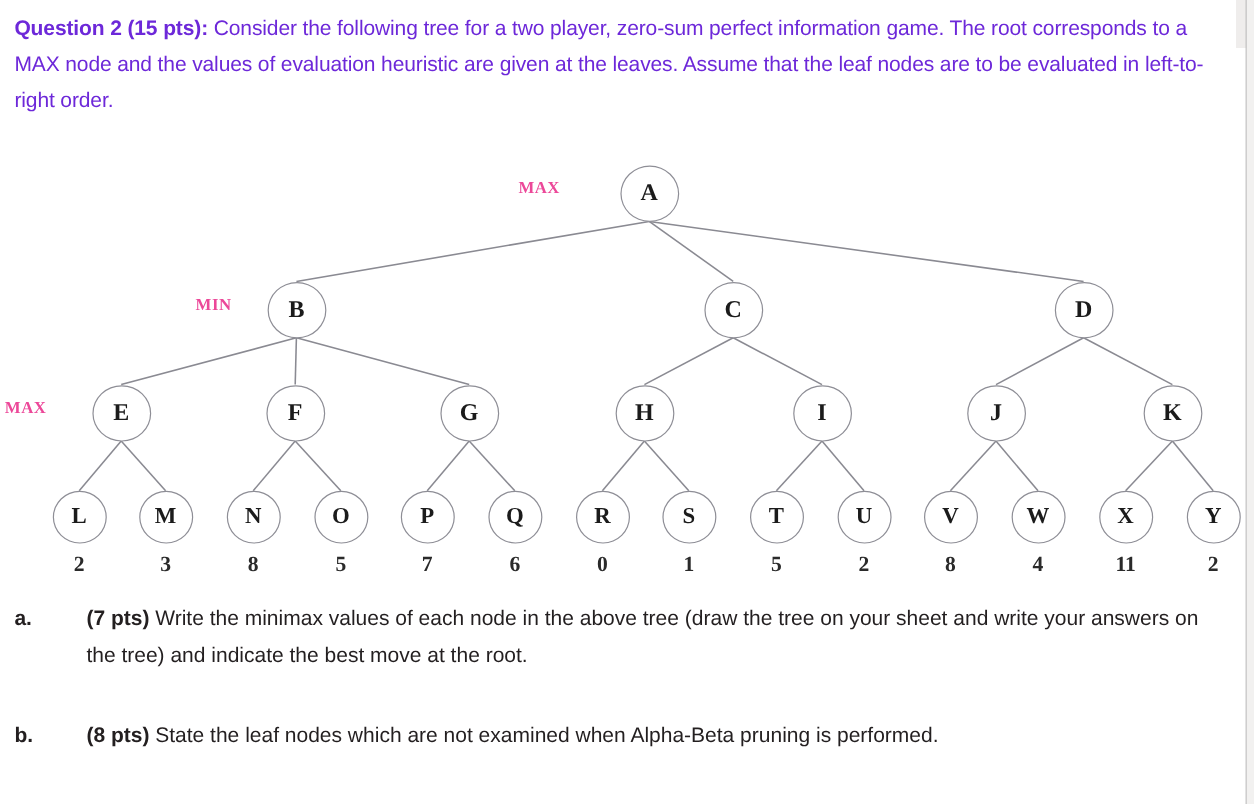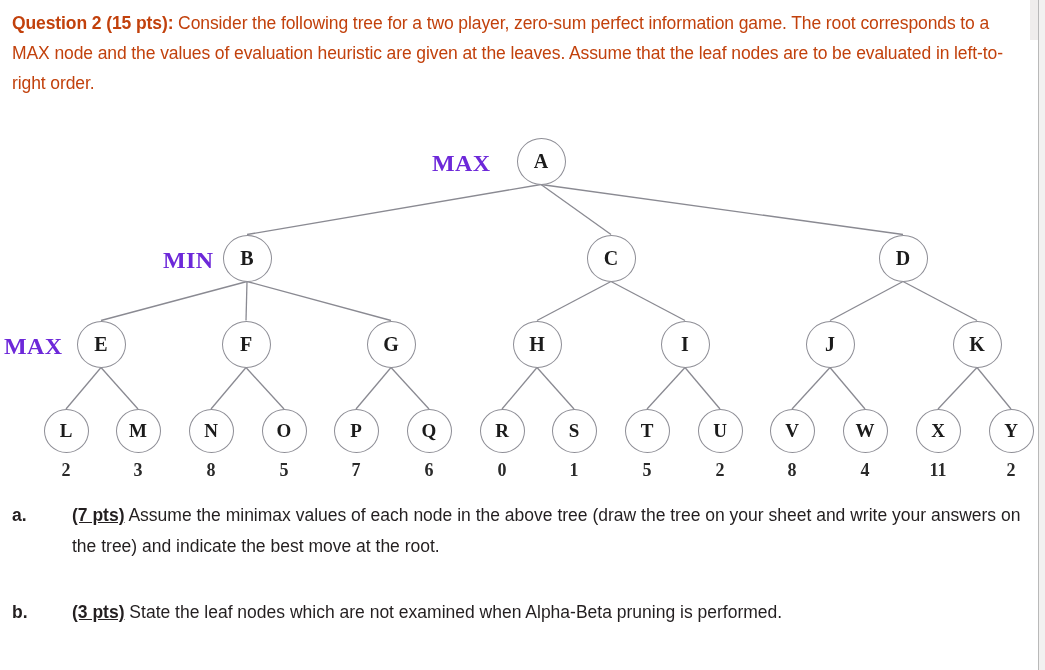--- a/index.html
+++ b/index.html
@@ -49,21 +49,21 @@
     width: 9px;
     height: 40px;
     background: #efedec;
   }
 
   
   .prose {
     position: absolute;
     font-size: 17.5px;
     line-height: 30px;
-    color: #c2410c;
+    color: #6d28d9;
     letter-spacing: -0.1px;
   }
   #intro-paragraph {
     left: 12px;
     top: 8px;
     width: 1012px;
   }
   #intro-paragraph .lead {
     font-weight: bold;
   }
@@ -80,21 +80,20 @@
     top: 0;
     font-weight: bold;
     width: 40px;
   }
   .qitem .qbody {
     margin-left: 60px;
     display: block;
   }
   .qitem .pts {
     font-weight: bold;
-    text-decoration: underline;
   }
   #question-a { left: 12px; top: 500px; width: 1010px; }
   #question-b { left: 12px; top: 597px; width: 1010px; }
 
   
   #tree-figure {
     position: absolute;
     left: 0;
     top: 130px;
     width: 1045px;
@@ -137,23 +136,23 @@
     text-align: center;
     font-family: "Liberation Serif", serif;
     font-weight: bold;
     font-size: 18px;
     color: #2a2a2a;
   }
   .level-label {
     position: absolute;
     font-family: "Liberation Serif", serif;
     font-weight: bold;
-    font-size: 24px;
+    font-size: 14px;
     letter-spacing: 0.4px;
-    color: #6d28d9;
+    color: #ec4899;
     white-space: nowrap;
   }
 </style>
 </head>
 <body>
 
 <div id="page">
 
   <div class="scan-tint-top"></div>
   <div class="page-edge-rule"></div>
@@ -281,21 +280,21 @@
       </div>
     <div id="tree-labels-layer">
         <div class="level-label" style="left: 432px; top: 20px;">MAX</div>
         <div class="level-label" style="left: 163px; top: 117px;">MIN</div>
         <div class="level-label" style="left: 4px; top: 203px;">MAX</div>
       </div>
   </div>
 
   <div class="qitem" id="question-a">
     <span class="marker">a.</span>
-    <span class="qbody"><span class="pts">(7 pts)</span><span> Assume the minimax values of each node in the above tree (draw the tree on your sheet and write your answers on the tree) and indicate the best move at the root.</span></span>
+    <span class="qbody"><span class="pts">(7 pts)</span><span> Write the minimax values of each node in the above tree (draw the tree on your sheet and write your answers on the tree) and indicate the best move at the root.</span></span>
   </div>
 
   <div class="qitem" id="question-b">
     <span class="marker">b.</span>
-    <span class="qbody"><span class="pts">(3 pts)</span><span> State the leaf nodes which are not examined when Alpha-Beta pruning is performed.</span></span>
+    <span class="qbody"><span class="pts">(8 pts)</span><span> State the leaf nodes which are not examined when Alpha-Beta pruning is performed.</span></span>
   </div>
 
 </div>
 
 </body></html>

